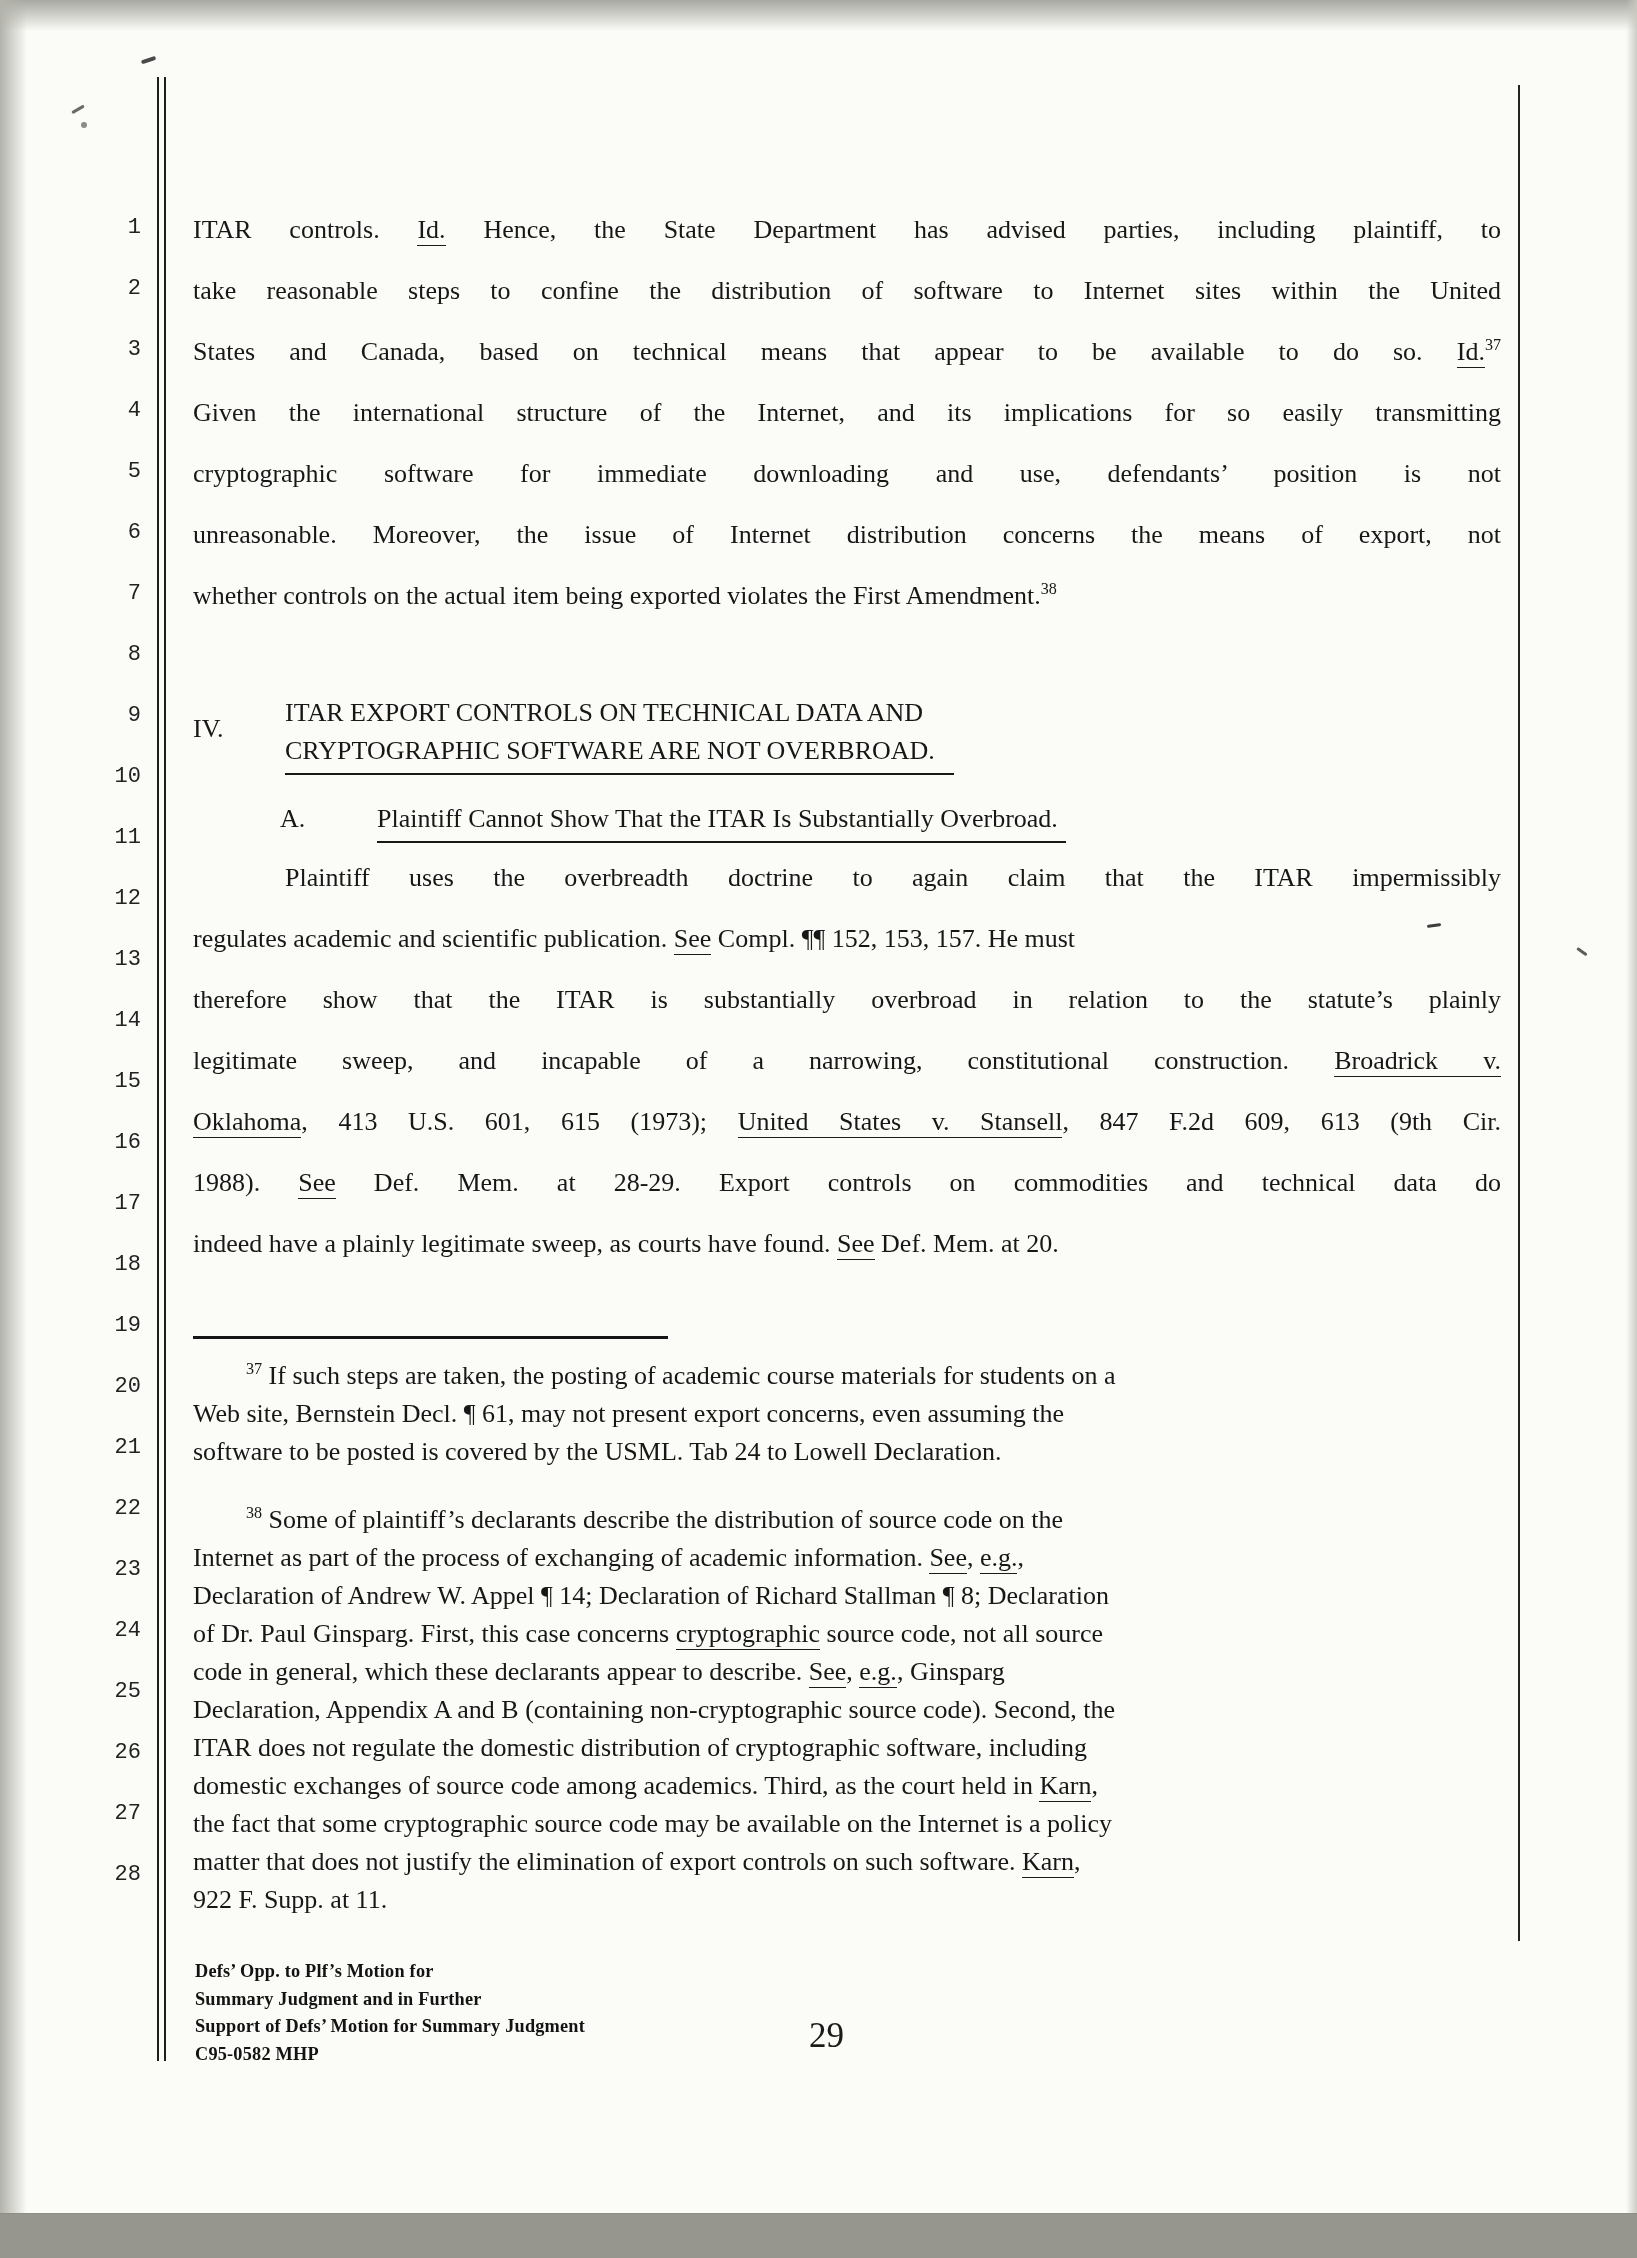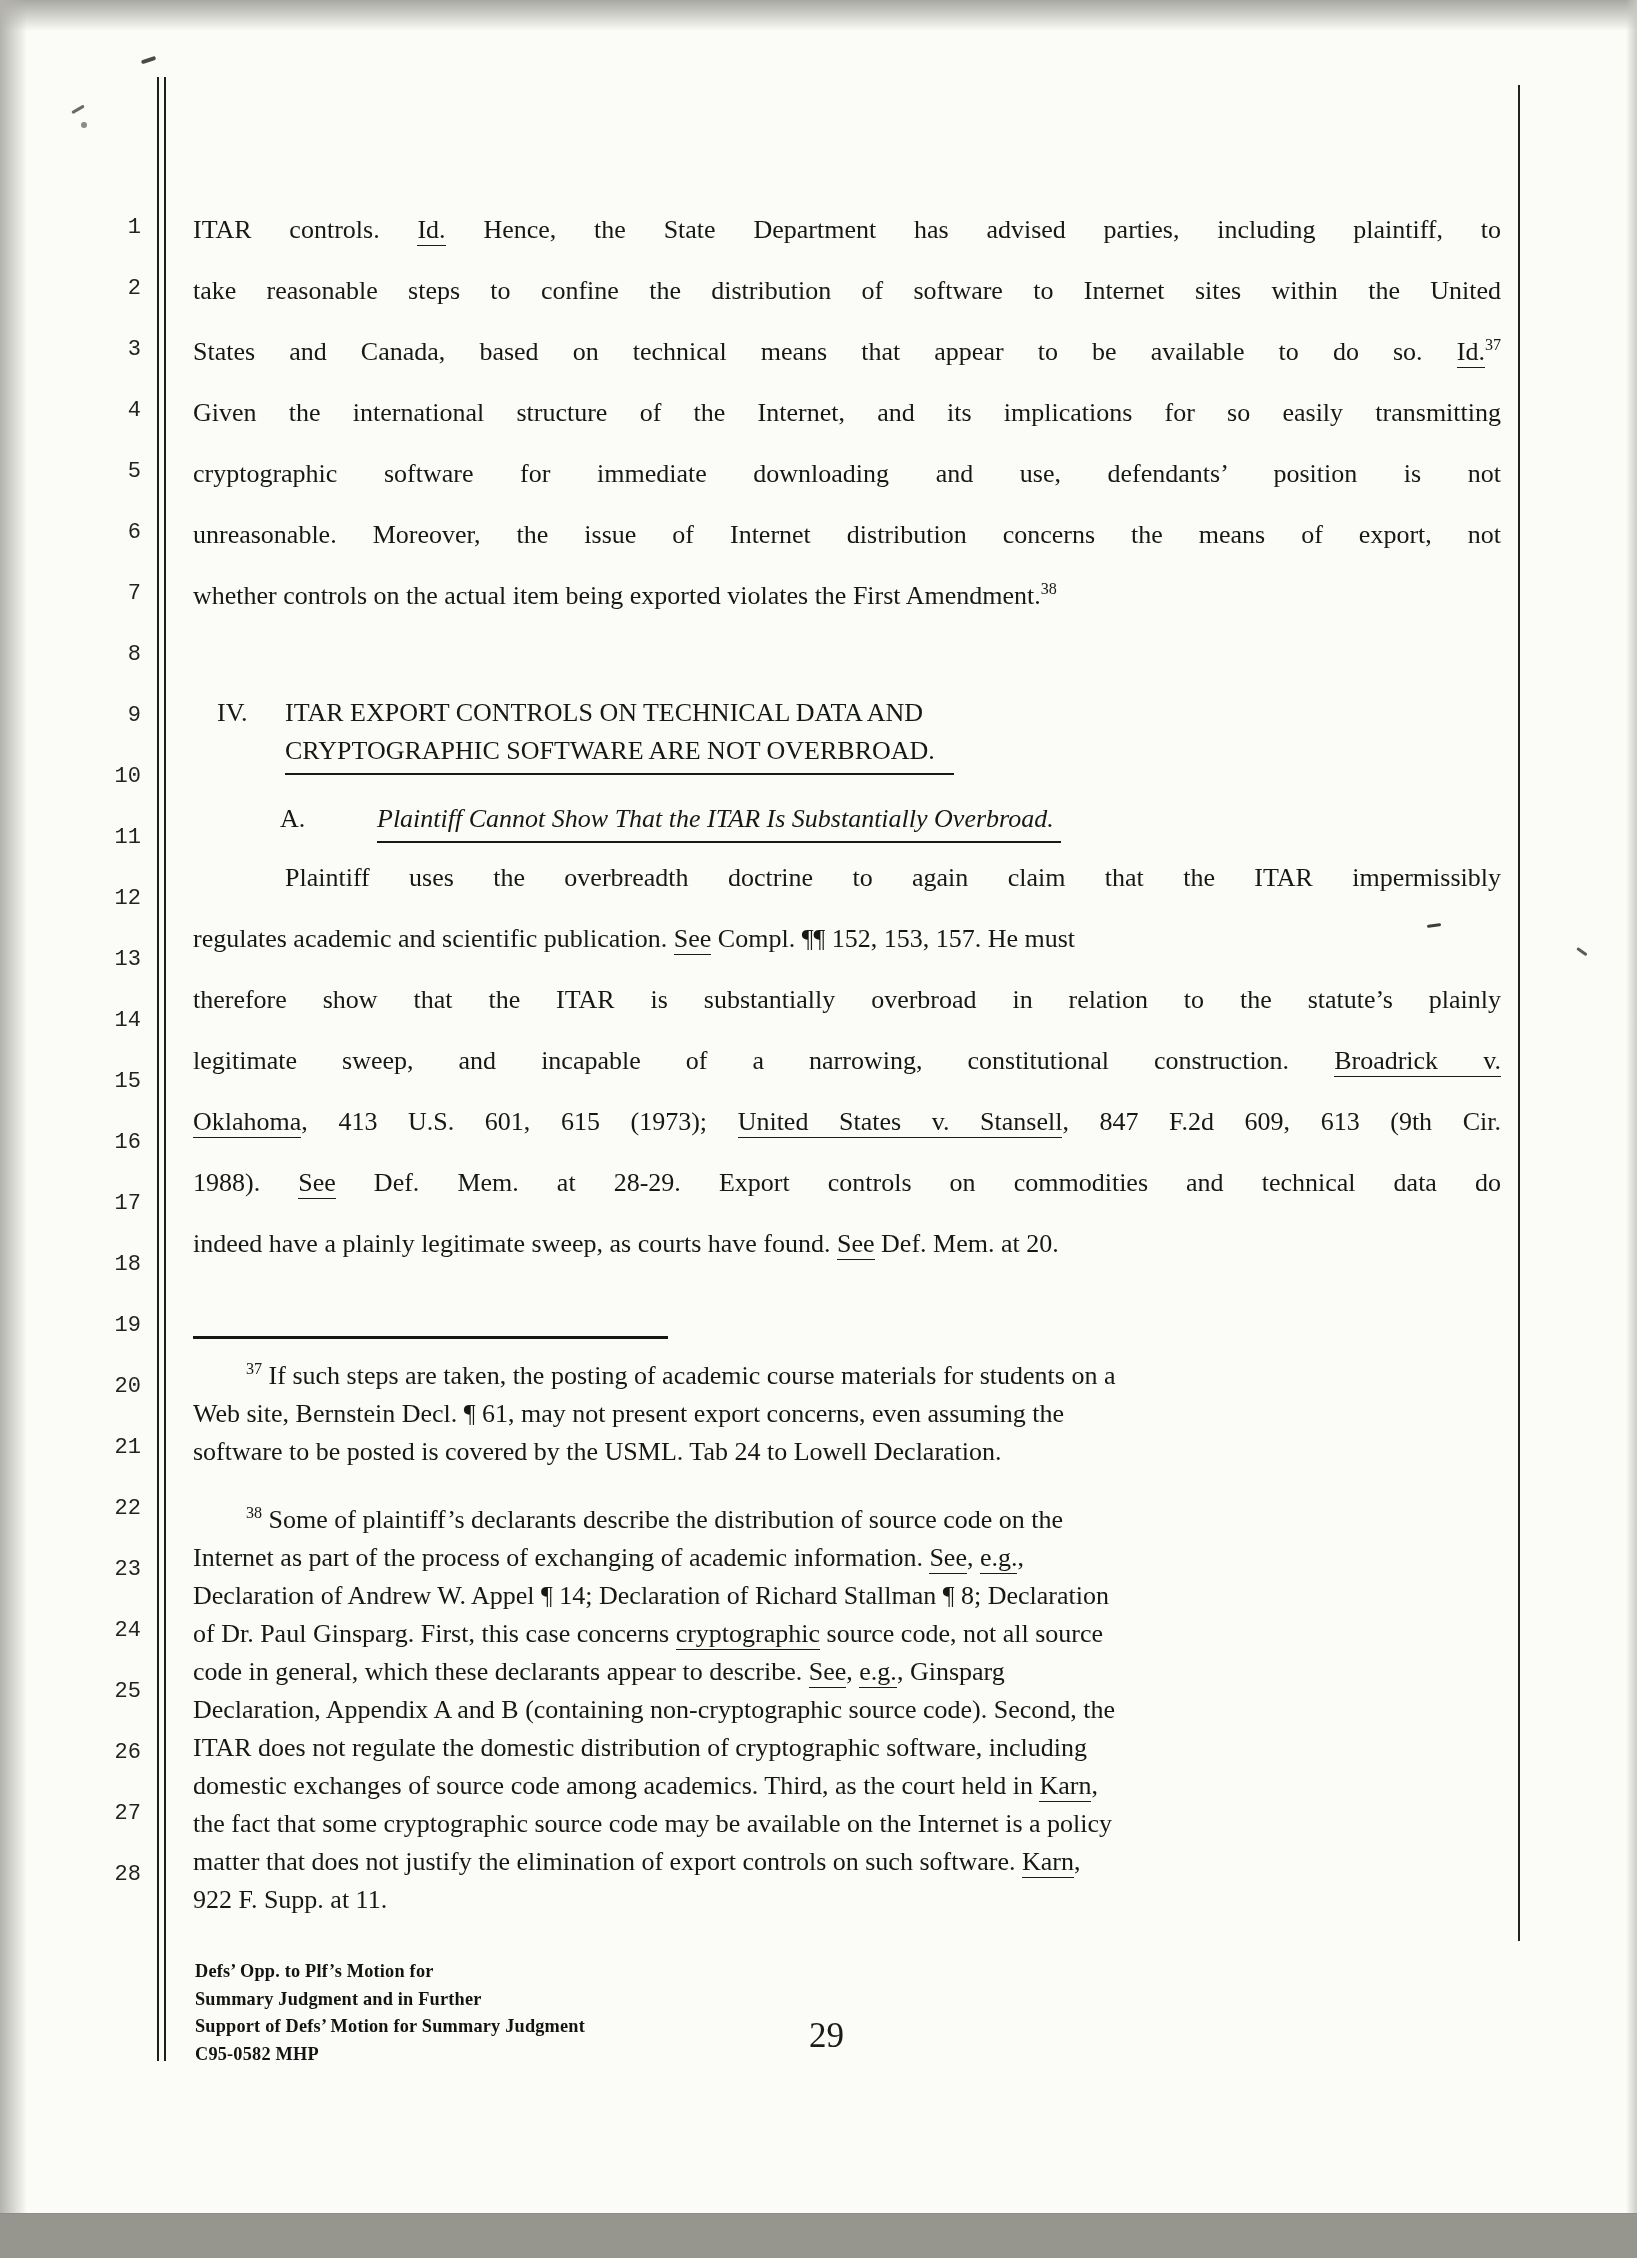--- a/index.html
+++ b/index.html
@@ -37,28 +37,28 @@
   .fn .tline{height:38px;line-height:38px;text-align:right;text-align-last:left;}
   .fn .tline.indent{text-indent:53px;}
   .fn37{top:1357px;}
   .fn38{top:1501px;}
   .fnrule{position:absolute;left:193px;top:1336px;width:475px;height:2.9px;background:#161616;}
 
   .u{border-bottom:1.9px solid #1b1b1b;padding-bottom:1px;}
   .sup{vertical-align:super;font-size:0.62em;line-height:0;margin-top:16px;}
 
   .hiv{position:absolute;left:193px;top:693px;width:1313px;font-size:26px;line-height:39px;}
-  .hiv .hnum{position:absolute;left:0;top:0;margin-left:24px;}
+  .hiv .hnum{position:absolute;left:0;top:16px;}
   .hiv .l1{position:absolute;left:92px;top:0;white-space:nowrap;}
   .hiv .l2{position:absolute;left:92px;top:38px;white-space:nowrap;
            border-bottom:2.4px solid #181818;padding-bottom:2.9px;padding-right:19.3px;}
   .ha{position:absolute;left:280px;top:799px;width:1221px;font-size:26px;line-height:39px;}
   .ha .hnum{position:absolute;left:0;top:0;}
   .ha .htxt{position:absolute;left:97px;top:0;white-space:nowrap;
-            border-bottom:2.4px solid #181818;padding-bottom:2.9px;padding-right:7.7px;font-style:italic;}
+            border-bottom:2.4px solid #181818;padding-bottom:2.9px;padding-right:7.7px;}
 
   .footer{position:absolute;left:195px;top:1958px;font-size:18.3px;line-height:27.5px;
           font-weight:700;color:#131313;letter-spacing:0.2px;}
   .pageno{position:absolute;left:809px;top:2016px;font-size:35px;color:#1a1a1a;}
 
   .art{position:absolute;border-radius:1.9px;}
   .a1{left:141px;top:58px;width:15.4px;height:3.9px;background:#4a4a4a;transform:rotate(-18deg);}
   .a2{left:71px;top:108px;width:13.5px;height:2.9px;background:#6a6a6a;transform:rotate(-30deg);}
   .a3{left:81px;top:122px;width:5.8px;height:5.8px;background:#8d8d87;border-radius:50%;}
   .a4{left:1427px;top:924px;width:13.5px;height:2.9px;background:#3c3c3c;transform:rotate(-8deg);}

